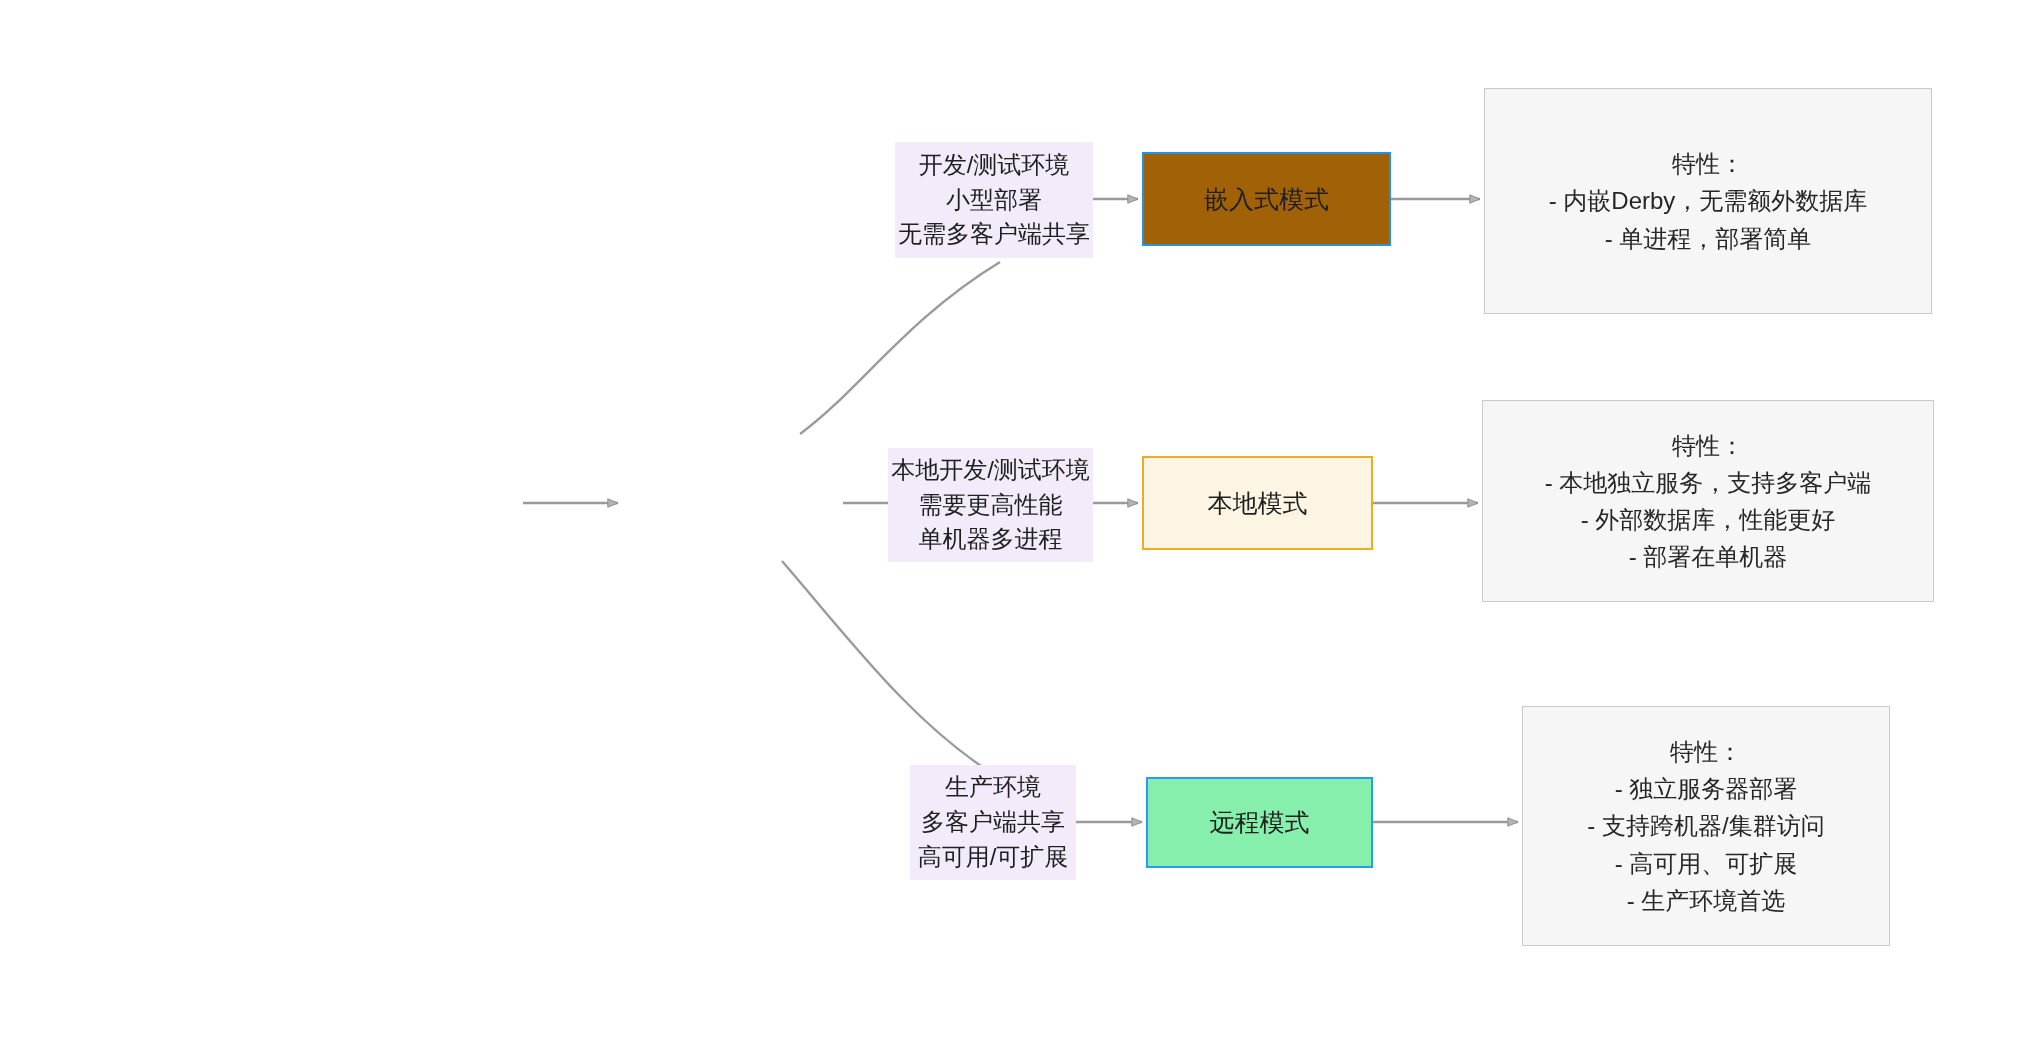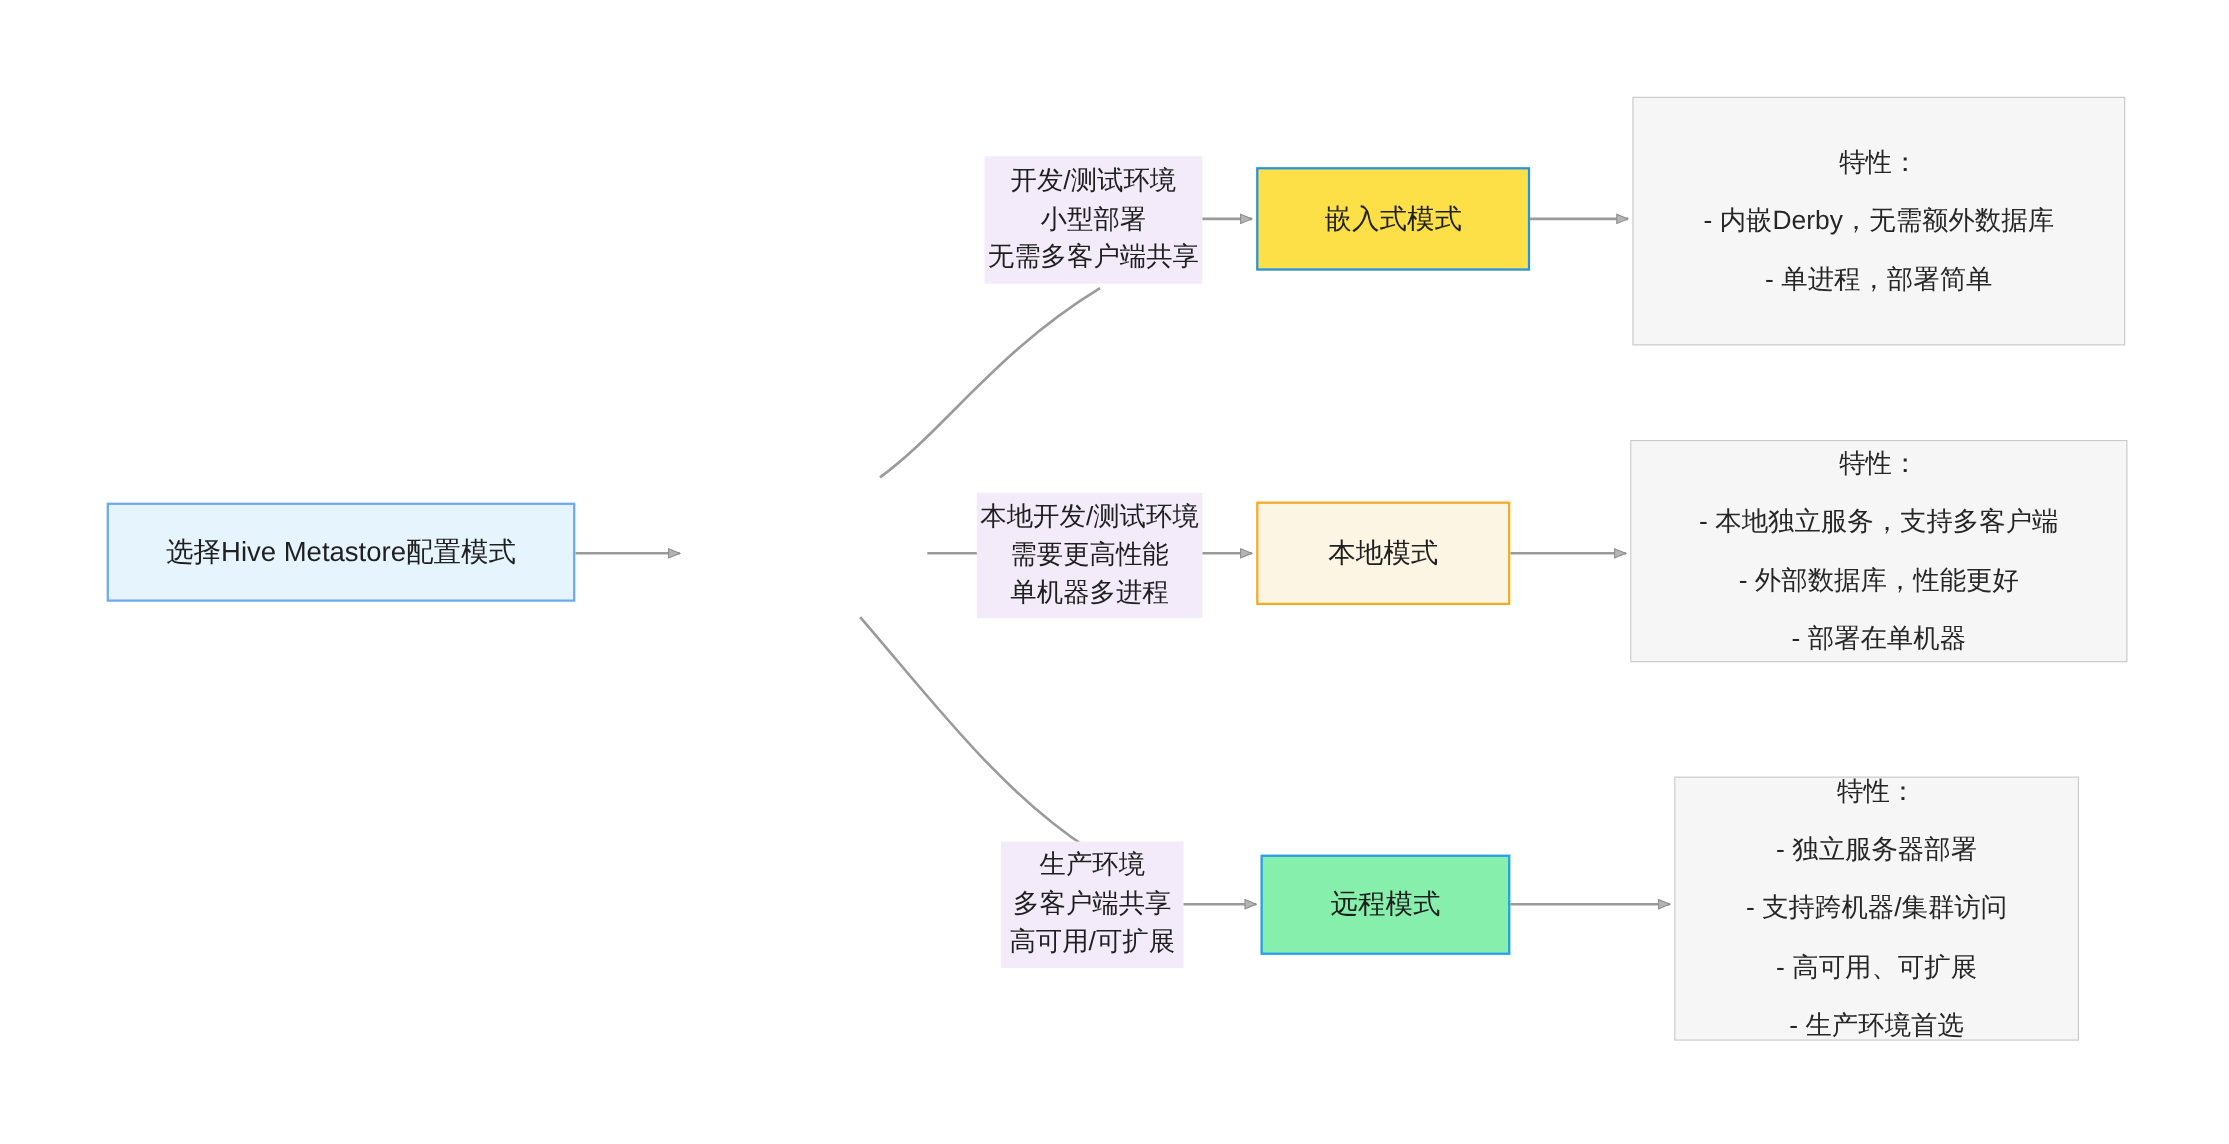--- a/index.html
+++ b/index.html
@@ -26,21 +26,20 @@
   .node {
     position: absolute;
     box-sizing: border-box;
     display: flex;
     align-items: center;
     justify-content: center;
     text-align: left;
     color: #1f1f1f;
     line-height: 1.45;
     white-space: pre-line;
-    gap: 16px;
   }
   
   .node-start {
     background: #e6f4fd;
     border: 2px solid #6aa8f0;
     font-size: 25px;
   }
   
   .node-decision-wrap {
     position: absolute;
@@ -63,21 +62,21 @@
     width: 100%;
     height: 100%;
     display: flex;
     align-items: center;
     justify-content: center;
     font-size: 25px;
     color: #1f1f1f;
   }
   
   .node-mode-blue {
-    background: #fde047;
+    background: #a16207;
     border: 2px solid #1e93e8;
     font-size: 25px;
   }
   .node-mode-blue-light {
     background: #86efac;
     border: 2px solid #2a9bf2;
     font-size: 25px;
   }
   .node-mode-orange {
     background: #fdf5e3;
@@ -143,23 +142,20 @@
 
     <path d="M1373,503 L1478,503" fill="none" stroke="#9a9a9a" stroke-width="2.4" marker-end="url(#arrowhead)"></path>
 
     <path d="M782,561 C 850,640 910,720 990,772" fill="none" stroke="#9a9a9a" stroke-width="2.4"></path>
 
     <path d="M1075,822 L1142,822" fill="none" stroke="#9a9a9a" stroke-width="2.4" marker-end="url(#arrowhead)"></path>
 
     <path d="M1373,822 L1518,822" fill="none" stroke="#9a9a9a" stroke-width="2.4" marker-end="url(#arrowhead)"></path>
   </svg>
 
-  <div class="node node-start" style="left:97px; top:457px; width:426px; height:90px;">
-    <span>选择Hive Metastore配置模式</span>
-  </div>
 
 
   <div class="edge-label" style="left:895px; top:142px; width:198px; height:116px;">
     <span>开发/测试环境</span>
     <span>小型部署</span>
     <span>无需多客户端共享</span>
   </div>
 
   <div class="node node-mode-blue" style="left:1142px; top:152px; width:249px; height:94px;">
     <span>嵌入式模式</span>

